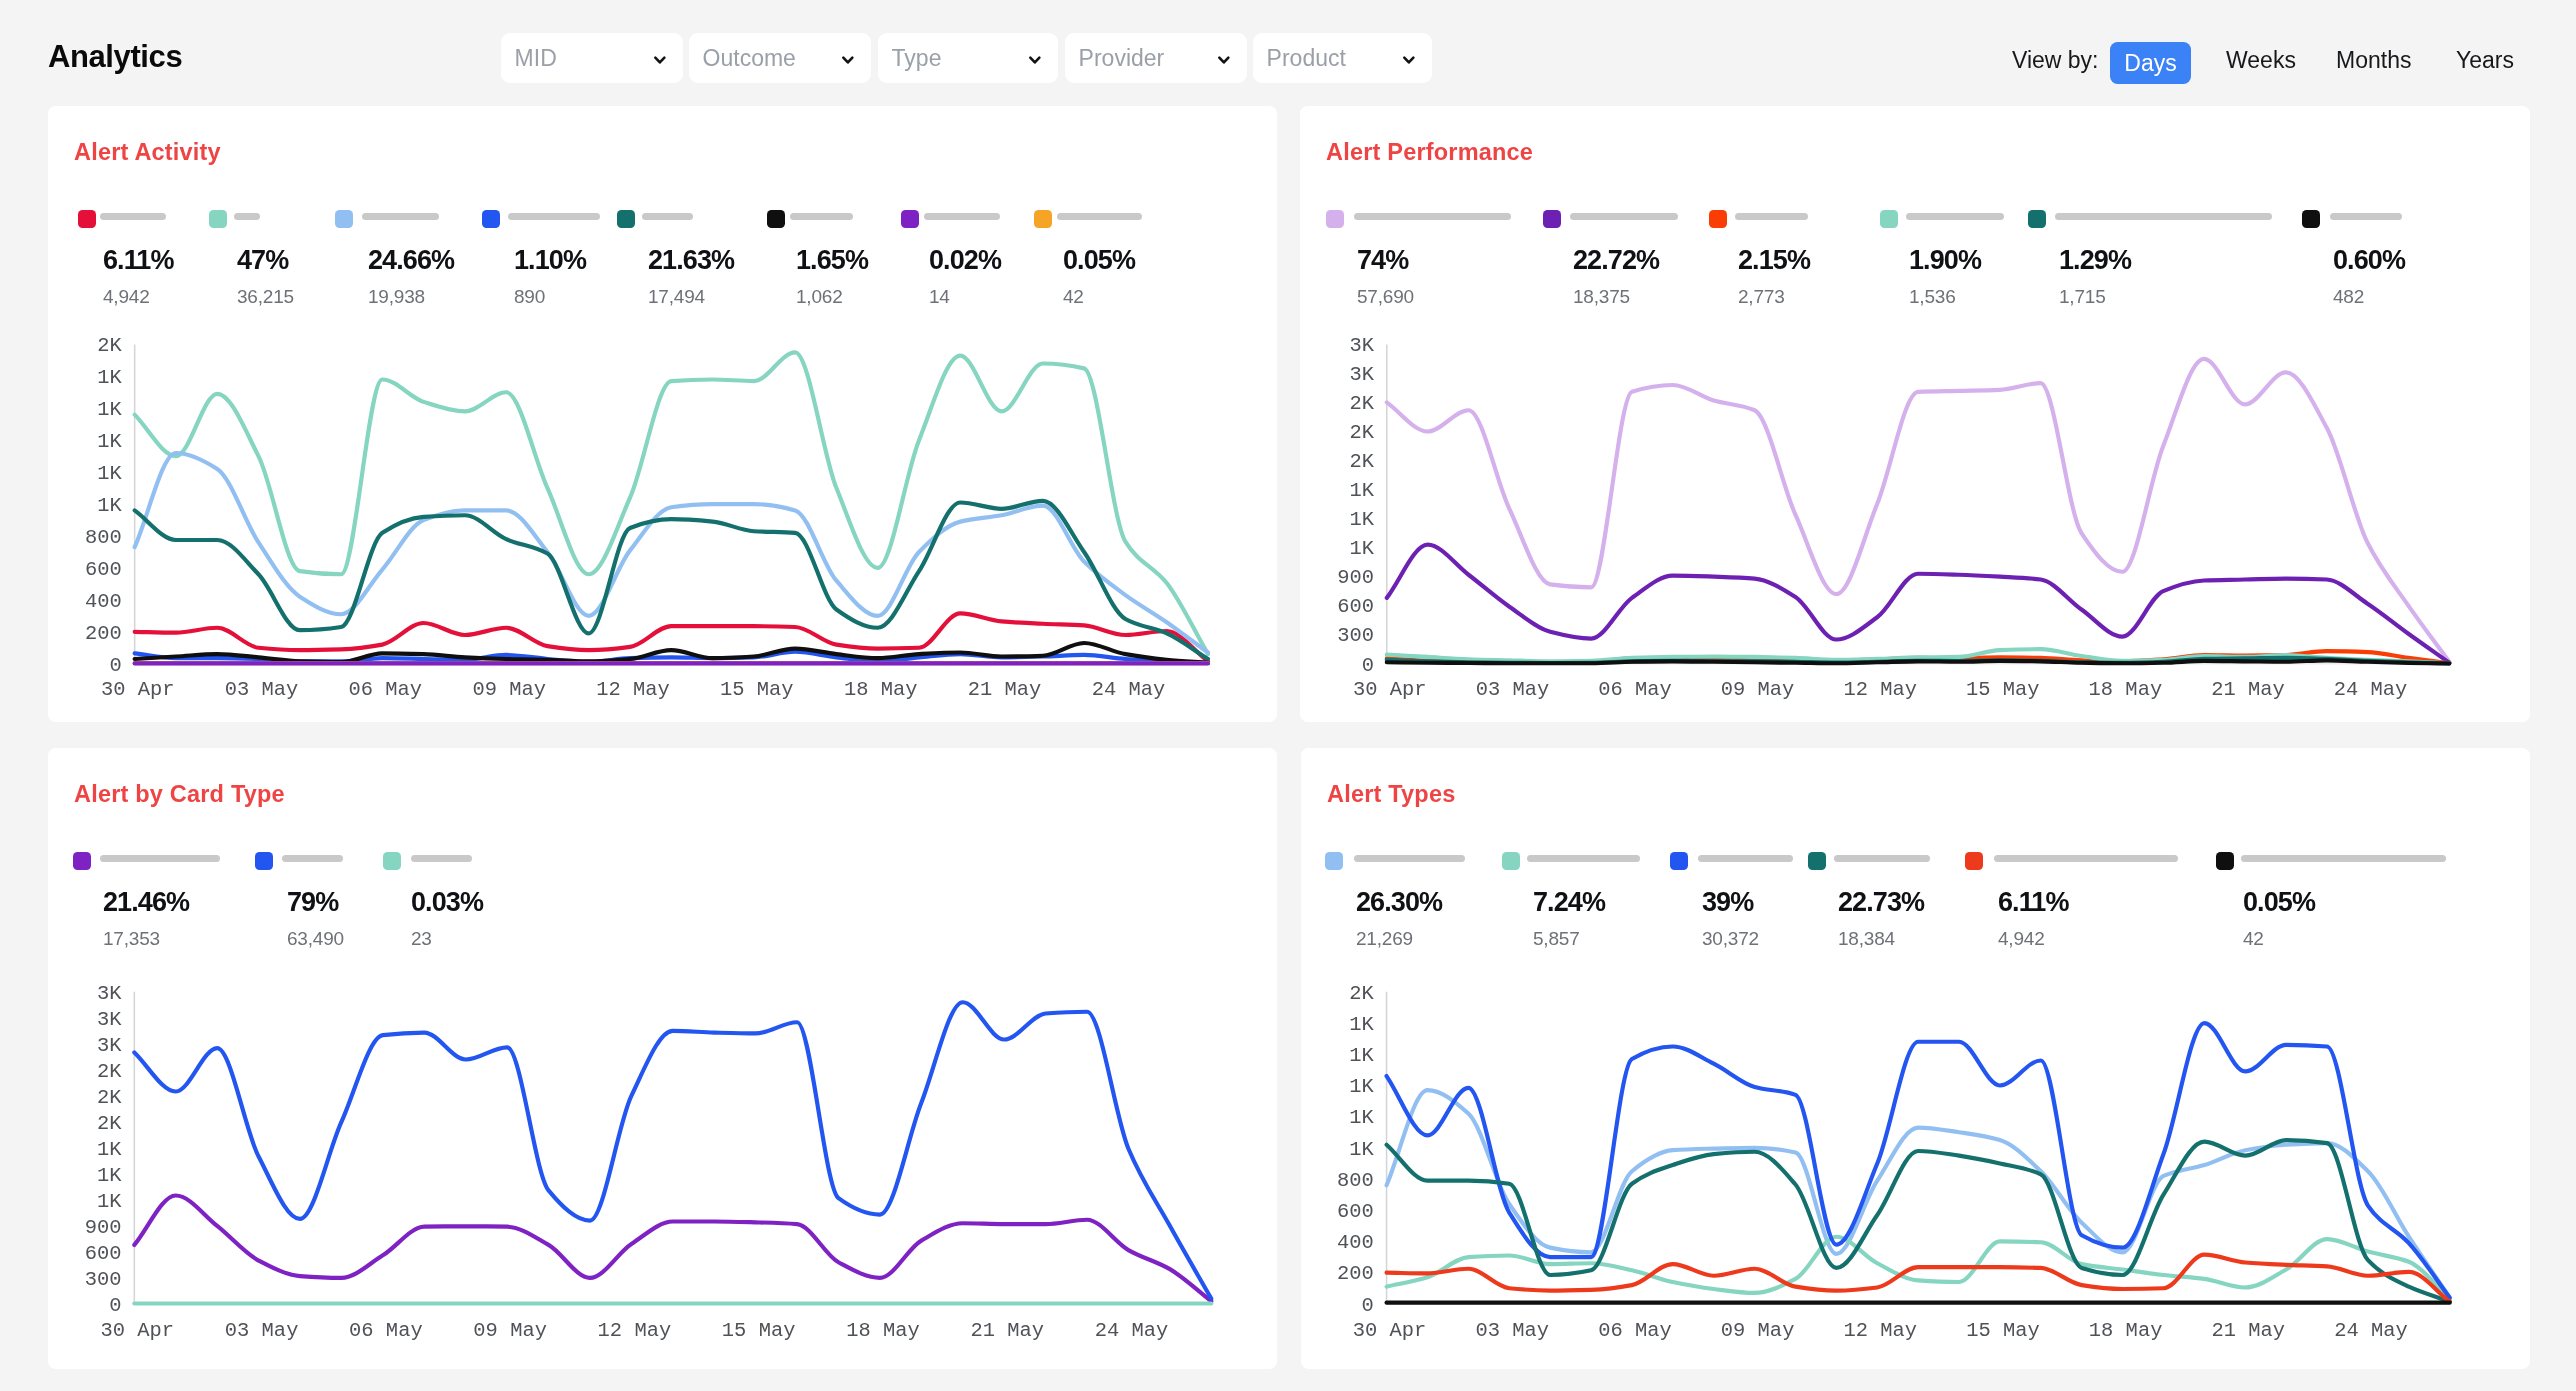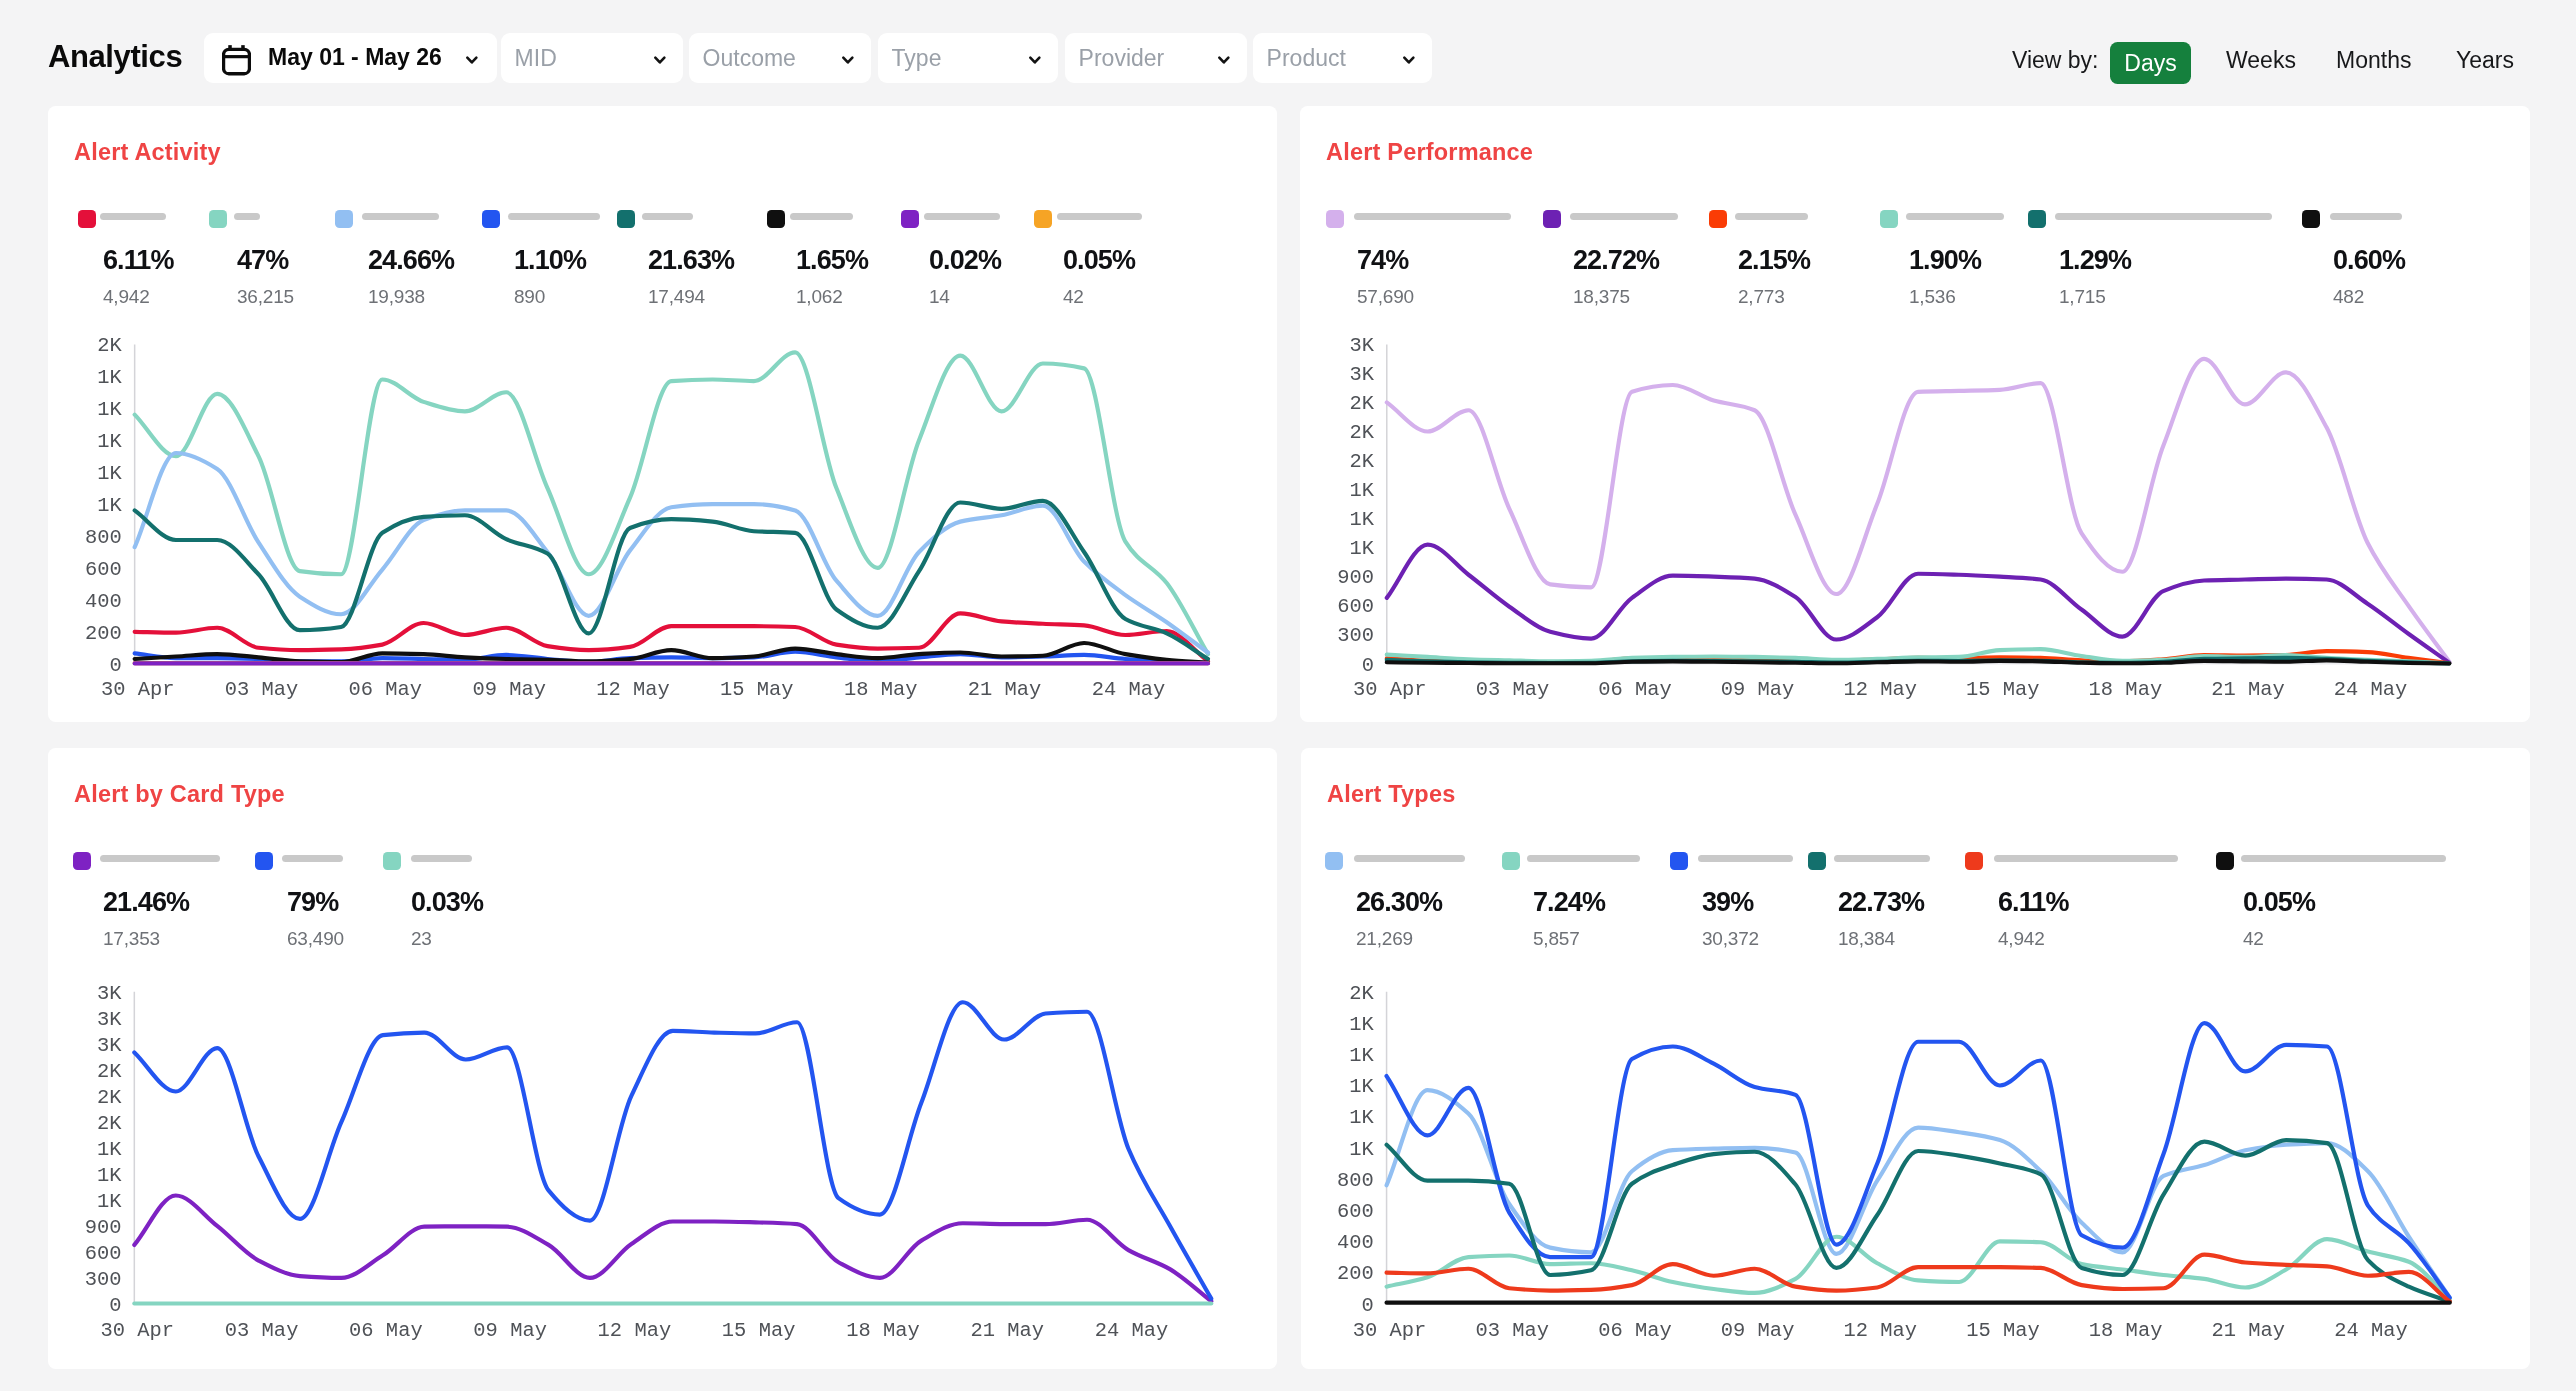--- a/index.html
+++ b/index.html
@@ -9,41 +9,29 @@
 .sq{position:absolute;top:104px;width:18px;height:18px;border-radius:4.5px}
 .bar{position:absolute;top:107px;height:6.8px;border-radius:3.8px;background:#c9c9c9}
 .pct{position:absolute;top:139px;font-size:27px;font-weight:700;color:#101114;letter-spacing:-0.9px}
 .cnt{position:absolute;top:180px;font-size:19px;color:#6e7176;letter-spacing:-0.2px}
 #hdr{position:absolute;left:0;top:0;width:2576px;height:106px}
 #brand{position:absolute;left:48px;top:39px;font-size:31px;font-weight:700;color:#0a0a0a;letter-spacing:-0.4px}
 .ctrl{position:absolute;top:33px;height:50px;background:#fff;border-radius:9px}
 .ph{position:absolute;left:13.6px;top:12px;font-size:23px;color:#9aa0a8}
 .dtext{position:absolute;left:64px;top:11.4px;font-size:23px;font-weight:700;color:#0a0a0a}
 #viewby{position:absolute;left:2012px;top:47px;font-size:23px;color:#17181a}
-#days{position:absolute;left:2110px;top:42px;width:81px;height:42px;background:#15803d;border-radius:7.6px;color:#fff;font-size:23px;text-align:center;line-height:42px}
+#days{position:absolute;left:2110px;top:42px;width:81px;height:42px;background:#3b82f6;border-radius:7.6px;color:#fff;font-size:23px;text-align:center;line-height:42px}
 .vtab{position:absolute;top:47px;font-size:23px;color:#17181a}
 text{user-select:none}
 </style></head>
 <body>
 <div id="page">
 
 <div id="hdr">
 <div id="brand">Analytics</div>
-<div class="ctrl" style="left:204px;width:293px">
-  <span style="position:absolute;left:18px;top:10.6px"><svg width="29" height="32" viewBox="0 0 38 42">
-<rect x="2" y="7" width="34" height="32" rx="7" fill="none" stroke="#0c0c0c" stroke-width="4.4"></rect>
-<line x1="2.4" y1="16.6" x2="35.6" y2="16.6" stroke="#0c0c0c" stroke-width="4.2"></line>
-<line x1="10.5" y1="1.5" x2="10.5" y2="8" stroke="#0c0c0c" stroke-width="4.6" stroke-linecap="butt"></line>
-<line x1="27.5" y1="1.5" x2="27.5" y2="8" stroke="#0c0c0c" stroke-width="4.6" stroke-linecap="butt"></line>
-</svg></span>
-  <span class="dtext">May 01 - May 26</span>
-  <span style="position:absolute;right:15px;top:0"><svg width="19.7" height="19.7" viewBox="0 0 26 26" style="position:relative;top:16.7px">
-            <path d="M7 10 L13 16.5 L19 10" fill="none" stroke="#131313" stroke-width="3.4" stroke-linecap="round" stroke-linejoin="round"></path>
-          </svg></span>
-</div>
 <div class="ctrl" style="left:501px;width:182px">
         <span class="ph">MID</span>
         <span style="position:absolute;right:13.6px;top:0"><svg width="19.7" height="19.7" viewBox="0 0 26 26" style="position:relative;top:16.7px">
             <path d="M7 10 L13 16.5 L19 10" fill="none" stroke="#131313" stroke-width="3.4" stroke-linecap="round" stroke-linejoin="round"></path>
           </svg></span>
       </div>
 <div class="ctrl" style="left:689px;width:182px">
         <span class="ph">Outcome</span>
         <span style="position:absolute;right:13.6px;top:0"><svg width="19.7" height="19.7" viewBox="0 0 26 26" style="position:relative;top:16.7px">
             <path d="M7 10 L13 16.5 L19 10" fill="none" stroke="#131313" stroke-width="3.4" stroke-linecap="round" stroke-linejoin="round"></path>

